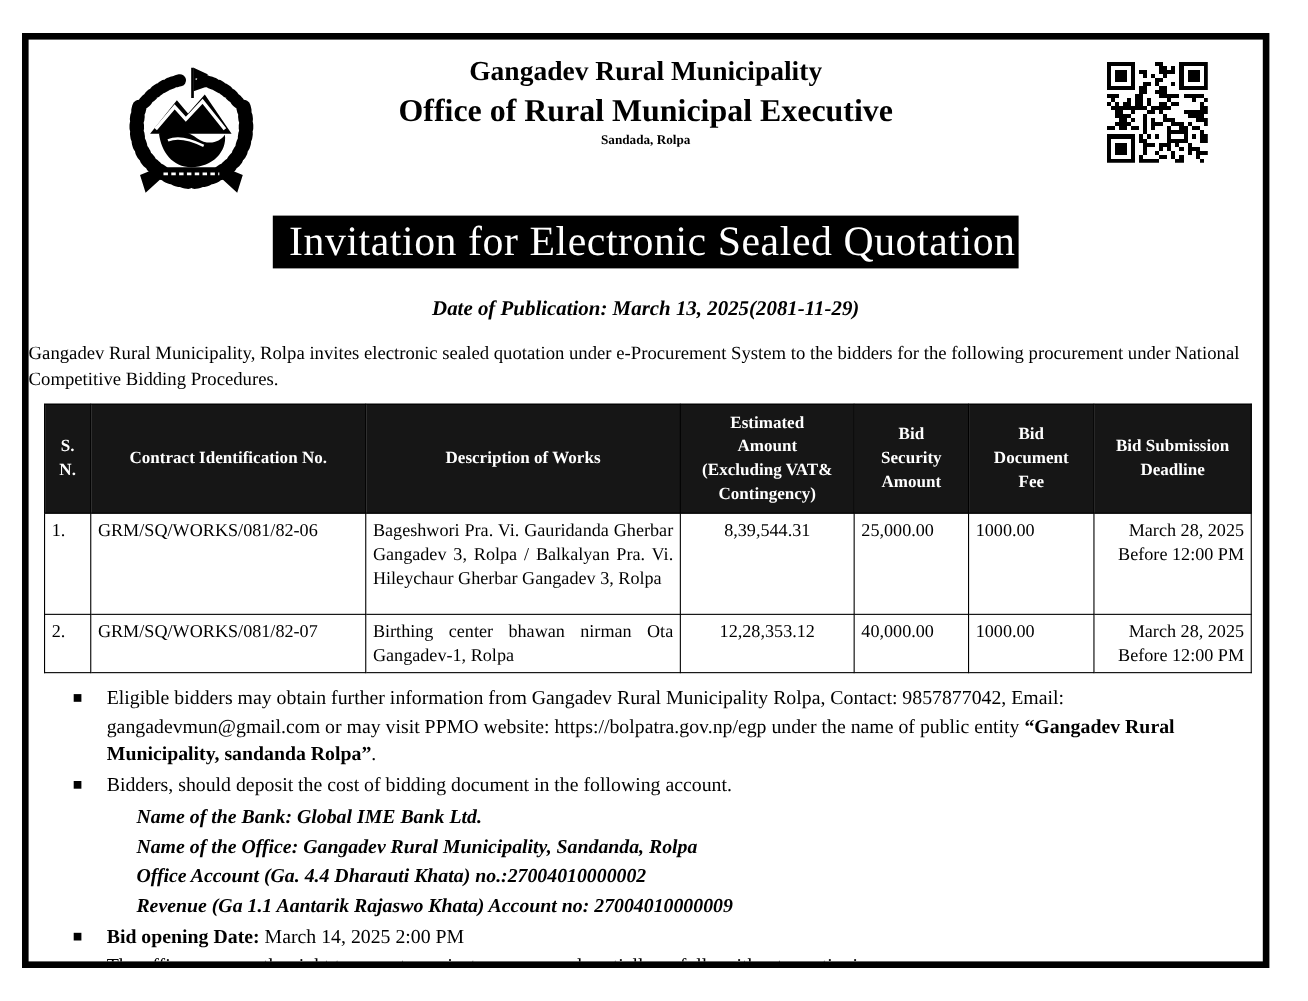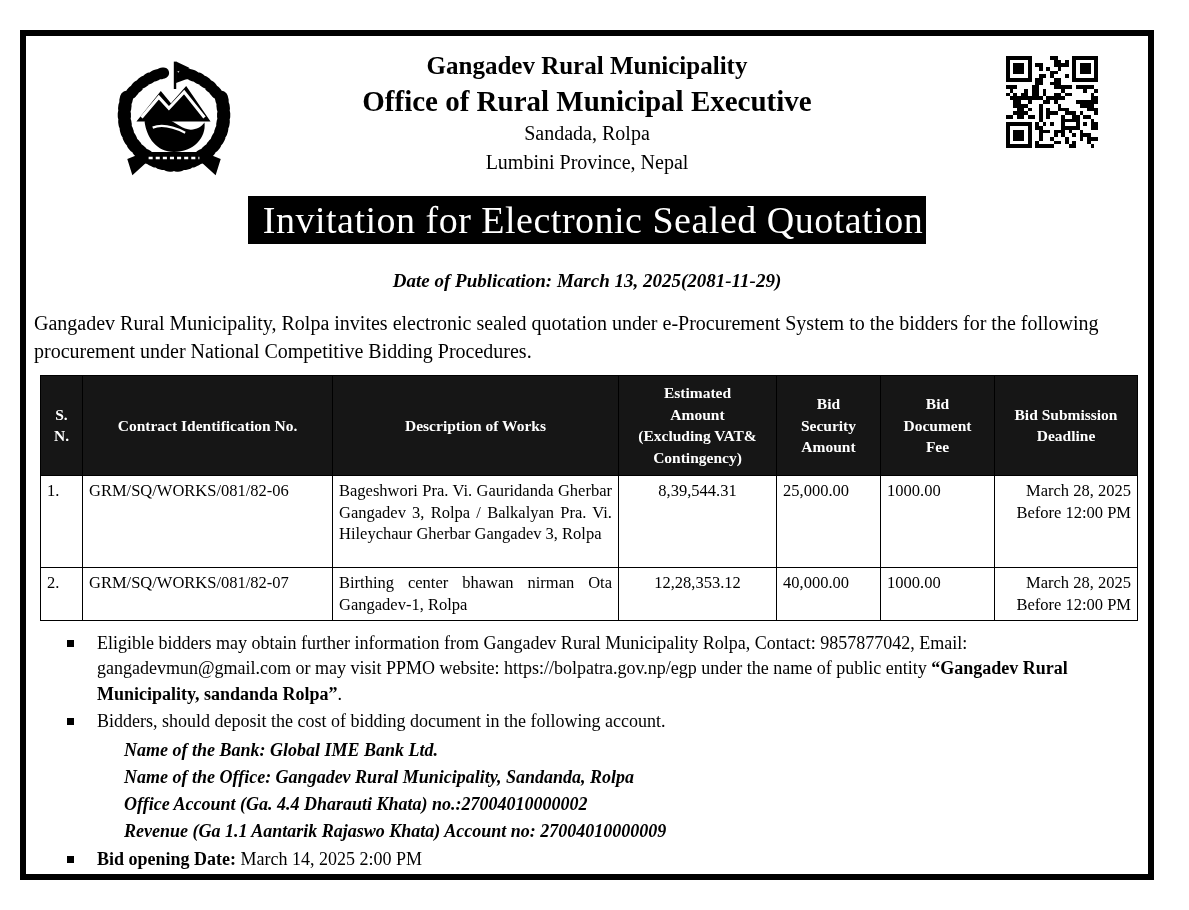--- a/index.html
+++ b/index.html
@@ -19,41 +19,41 @@
   }
   
   .header-area { position:relative; height:156px; }
   .emblem-box { position:absolute; left:82px; top:20px; width:132px; height:128px; }
   .emblem-box svg { width:100%; height:100%; }
   .qr-box { position:absolute; right:50px; top:20px; width:92px; height:92px; }
   .qr-box svg { width:100%; height:100%; fill:#000; }
   .header-text { position:absolute; left:0; top:14px; width:100%; text-align:center; }
   .org-name    { font-size:25px; font-weight:bold; line-height:1.3; }
   .office-name { font-size:29px; font-weight:bold; line-height:1.25; }
-  .addr        { font-size:20px; font-weight:normal; line-height:1.45; }
+  .addr        { font-size:12px; font-weight:bold; line-height:1.45; }
   
   .banner {
     margin:4px auto 0 auto;
     width:678px; height:48px;
     background:#000; color:#fff;
     font-size:38px; line-height:48px;
     text-align:center; letter-spacing:0.5px;
     white-space:nowrap;
     padding-left:12px;
   }
   
   .pub-date {
     margin-top:26px;
     text-align:center;
     font-size:19px; font-weight:bold; font-style:italic;
   }
   
   .intro {
-    margin:17px 12px 0 8px;
-    font-size:20px; line-height:1.4;
+    margin:17px 12px 0 0;
+    font-size:17px; line-height:1.4;
   }
   
   table.bids {
     margin:10px 11px 0 14px;
     width:1097px;
     border-collapse:collapse;
     table-layout:fixed;
   }
   table.bids th, table.bids td { border:1.5px solid #000; }
   table.bids th {
@@ -118,21 +118,20 @@
 
         <path d="M19,101 L36,94 L94,94 L111,101 L106,117 L93,105 L37,105 L24,117 Z" fill="#000"></path>
         <path d="M40,100 h50" stroke="#fff" stroke-width="2.4" stroke-dasharray="4 3"></path>
       </svg>
     </div>
 
     <div class="header-text">
       <div class="org-name">Gangadev Rural Municipality</div>
       <div class="office-name">Office of Rural Municipal Executive</div>
       <div class="addr">Sandada, Rolpa</div>
-      <div class="addr">Lumbini Province, Nepal</div>
     </div>
 
     <div class="qr-box">
       <svg id="qr-svg" viewBox="0 0 100 100" shape-rendering="crispEdges" aria-hidden="true">
           <rect x="48" y="0" width="4" height="4"></rect>
           <rect x="52" y="0" width="4" height="4"></rect>
           <rect x="52" y="4" width="4" height="4"></rect>
           <rect x="56" y="4" width="4" height="4"></rect>
           <rect x="64" y="4" width="4" height="4"></rect>
           <rect x="32" y="8" width="4" height="4"></rect>

